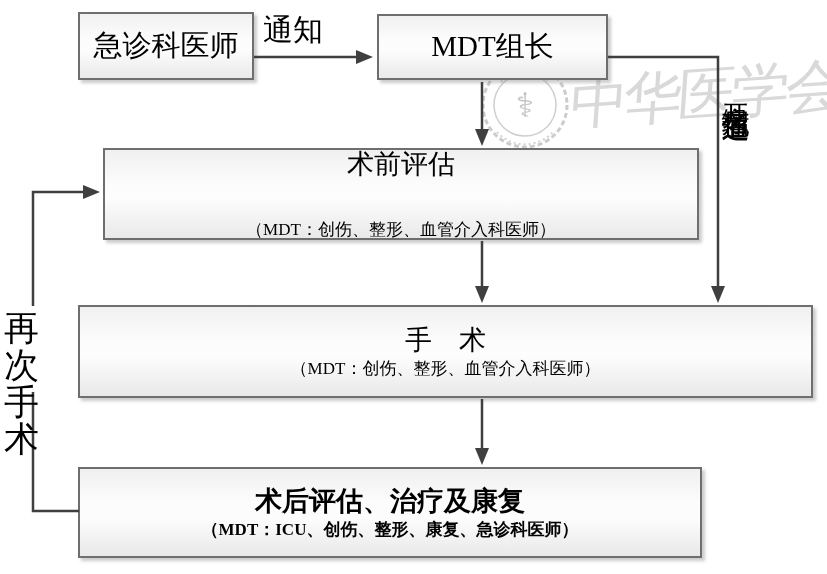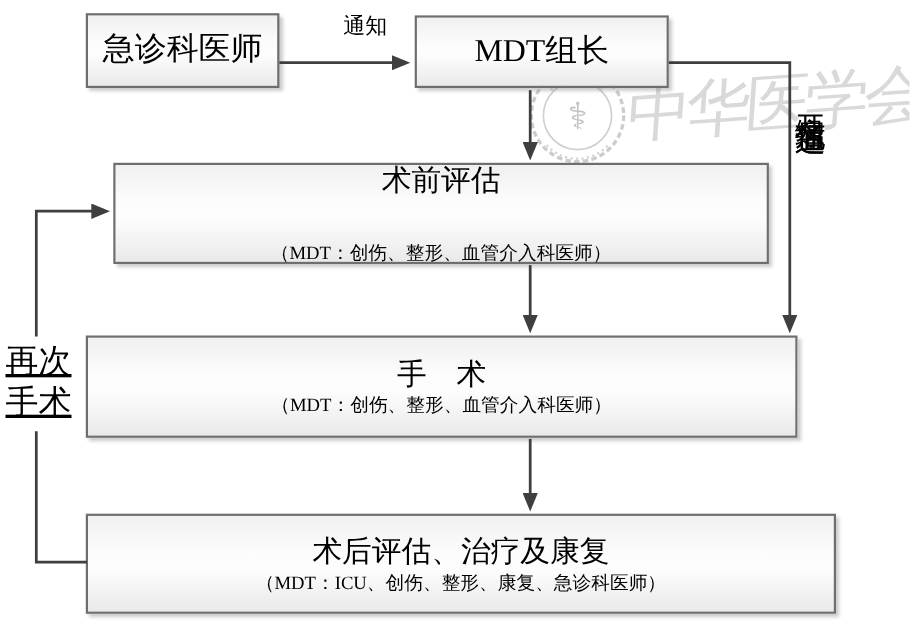--- a/index.html
+++ b/index.html
@@ -15,34 +15,34 @@
     box-shadow:3px 3px 3px rgba(110,110,110,0.35);
     display:flex;flex-direction:column;align-items:center;justify-content:center;
     z-index:2;text-align:center;line-height:1.35;
   }
   .fbox .t1{font-size:27px;white-space:nowrap;}
   .fbox .t2{font-size:17px;white-space:nowrap;}
   .small-label{font-size:29px;}
   #box-emergency{left:78px;top:12px;width:176px;height:68px;}
   #box-leader{left:377px;top:14px;width:231px;height:66px;}
   #box-preop{left:103px;top:148px;width:596px;height:92px;gap:36px;}
-  #box-surgery{left:78px;top:305px;width:647px;height:93px;}
-  #box-postop{left:78px;top:467px;width:682px;height:91px;}
+  #box-surgery{left:78px;top:305px;width:735px;height:93px;}
+  #box-postop{left:78px;top:467px;width:624px;height:91px;font-weight:bold;}
   
   #connectors{position:absolute;left:0;top:0;z-index:3;pointer-events:none;}
   
   .edge-label{position:absolute;z-index:4;}
-  #lbl-notify{left:268px;top:10px;width:84px;text-align:right;font-size:20px;}
+  #lbl-notify{left:251px;top:10px;width:84px;text-align:center;font-size:30px;}
   #lbl-green{
     left:719px;top:82px;height:195px;width:32px;
     writing-mode:vertical-rl;text-orientation:upright;
     font-size:28px;letter-spacing:2px;line-height:32px;
   }
-  #lbl-reop{left:4px;top:310px;width:62px;font-size:30px;line-height:37px;
-    text-align:center;word-break:break-all;text-decoration:underline;}
+  #lbl-reop{left:4px;top:310px;width:62px;font-size:35px;line-height:37px;
+    word-break:break-all;}
   
   .wm{position:absolute;z-index:1;pointer-events:none;}
   #wm-text{
     left:570px;top:56px;font-size:58px;color:#d9d9d9;white-space:nowrap;
     transform:rotate(-4deg) skewX(-8deg);letter-spacing:-4px;
     font-family:"Liberation Serif","DejaVu Serif",serif;
   }
   #wm-seal{left:479px;top:58px;}
 </style>
 </head>

